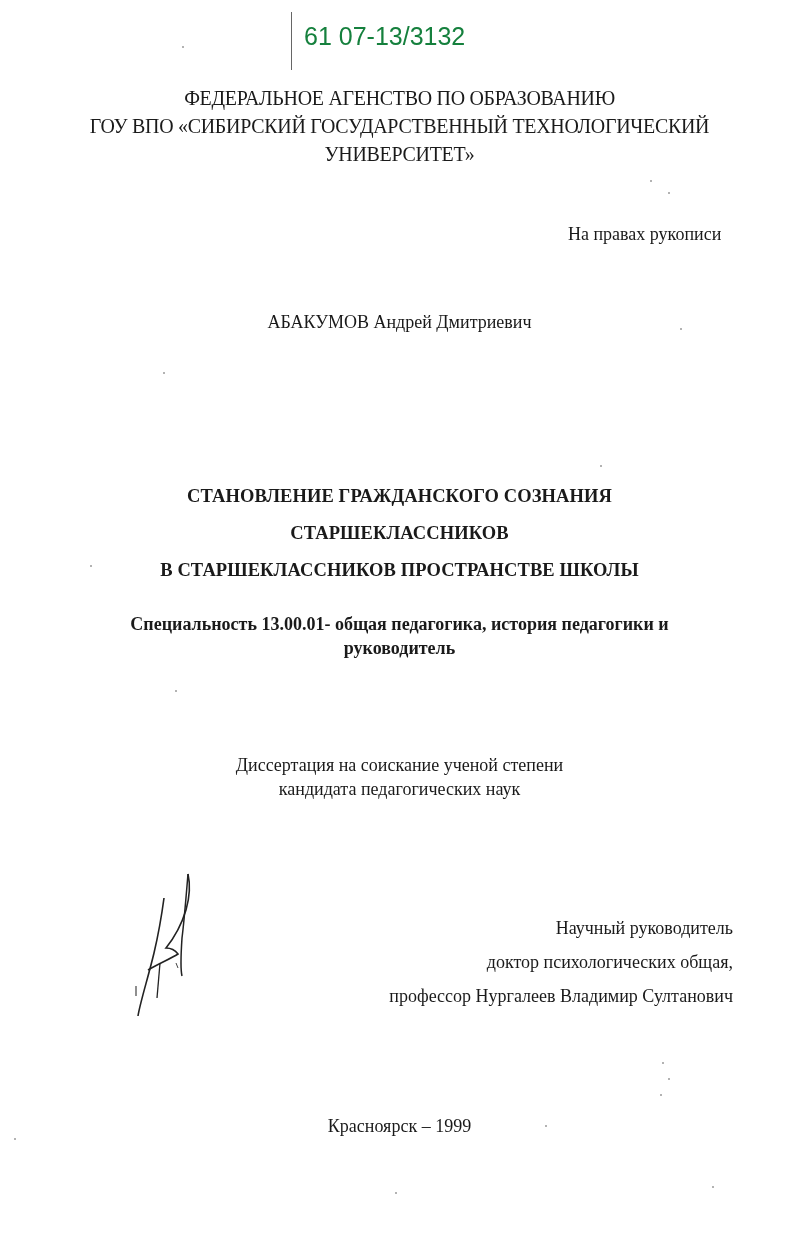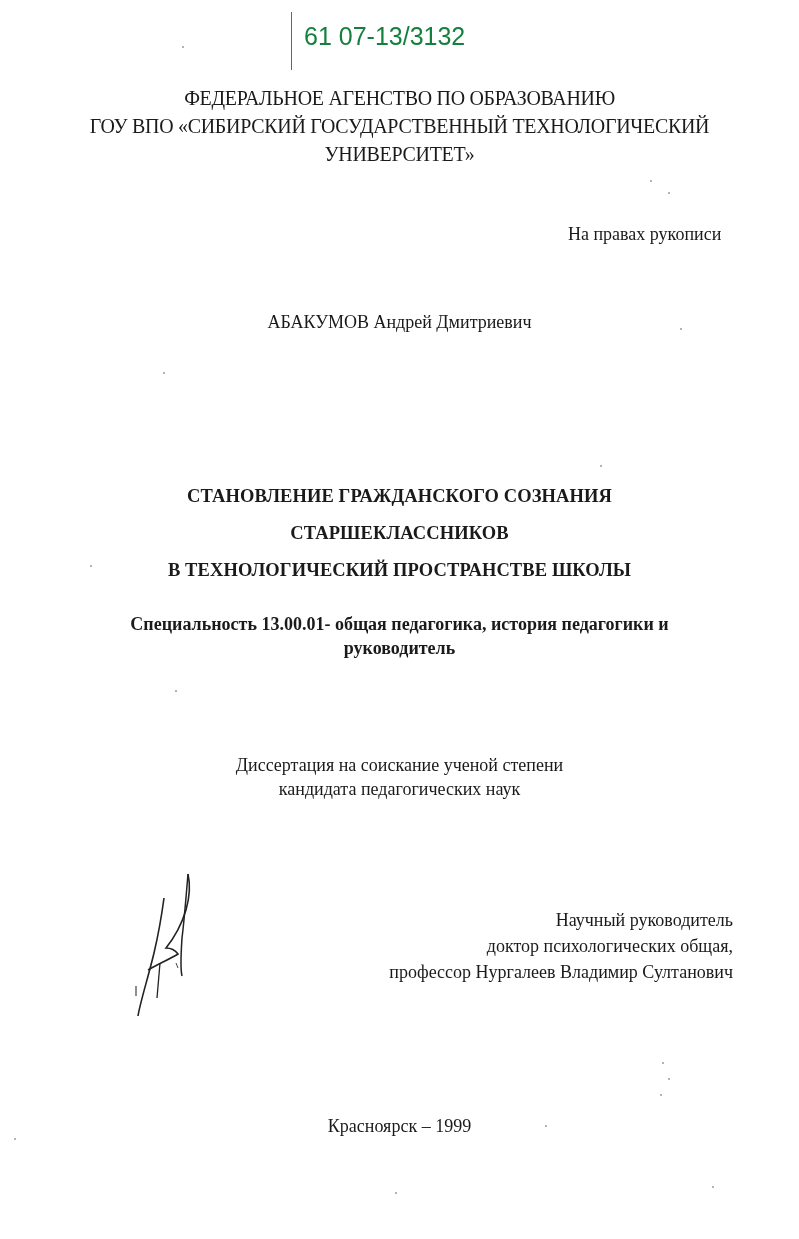--- a/index.html
+++ b/index.html
@@ -82,21 +82,21 @@
     }
     .diss div { white-space: nowrap; }
     .advisor {
       position: absolute;
       right: 66px;
       top: 907px;
       text-align: right;
       font-size: 18px;
       line-height: 26px;
     }
-    .advisor div { white-space: nowrap; }
+    .advisor div { white-space: nowrap; margin-top: 8px; }
     .city {
       top: 1116px;
       font-size: 18px;
       white-space: nowrap;
     }
     .signature {
       position: absolute;
       left: 130px;
       top: 868px;
       width: 70px;
@@ -124,21 +124,21 @@
     <div>УНИВЕРСИТЕТ»</div>
   </div>
 
   <div class="rights">На правах рукописи</div>
 
   <div class="center-block author">АБАКУМОВ Андрей Дмитриевич</div>
 
   <div class="center-block title">
     <div>СТАНОВЛЕНИЕ ГРАЖДАНСКОГО СОЗНАНИЯ</div>
     <div>СТАРШЕКЛАССНИКОВ</div>
-    <div>В ТЕХНОЛОГИЧЕСКИЙ ПРОСТРАНСТВЕ ШКОЛЫ</div>
+    <div>В СТАРШЕКЛАССНИКОВ ПРОСТРАНСТВЕ ШКОЛЫ</div>
   </div>
 
   <div class="center-block spec">
     <div>Специальность 13.00.01- общая педагогика, история педагогики и</div>
     <div>руководитель</div>
   </div>
 
   <div class="center-block diss">
     <div>Диссертация на соискание ученой степени</div>
     <div>кандидата педагогических наук</div>

